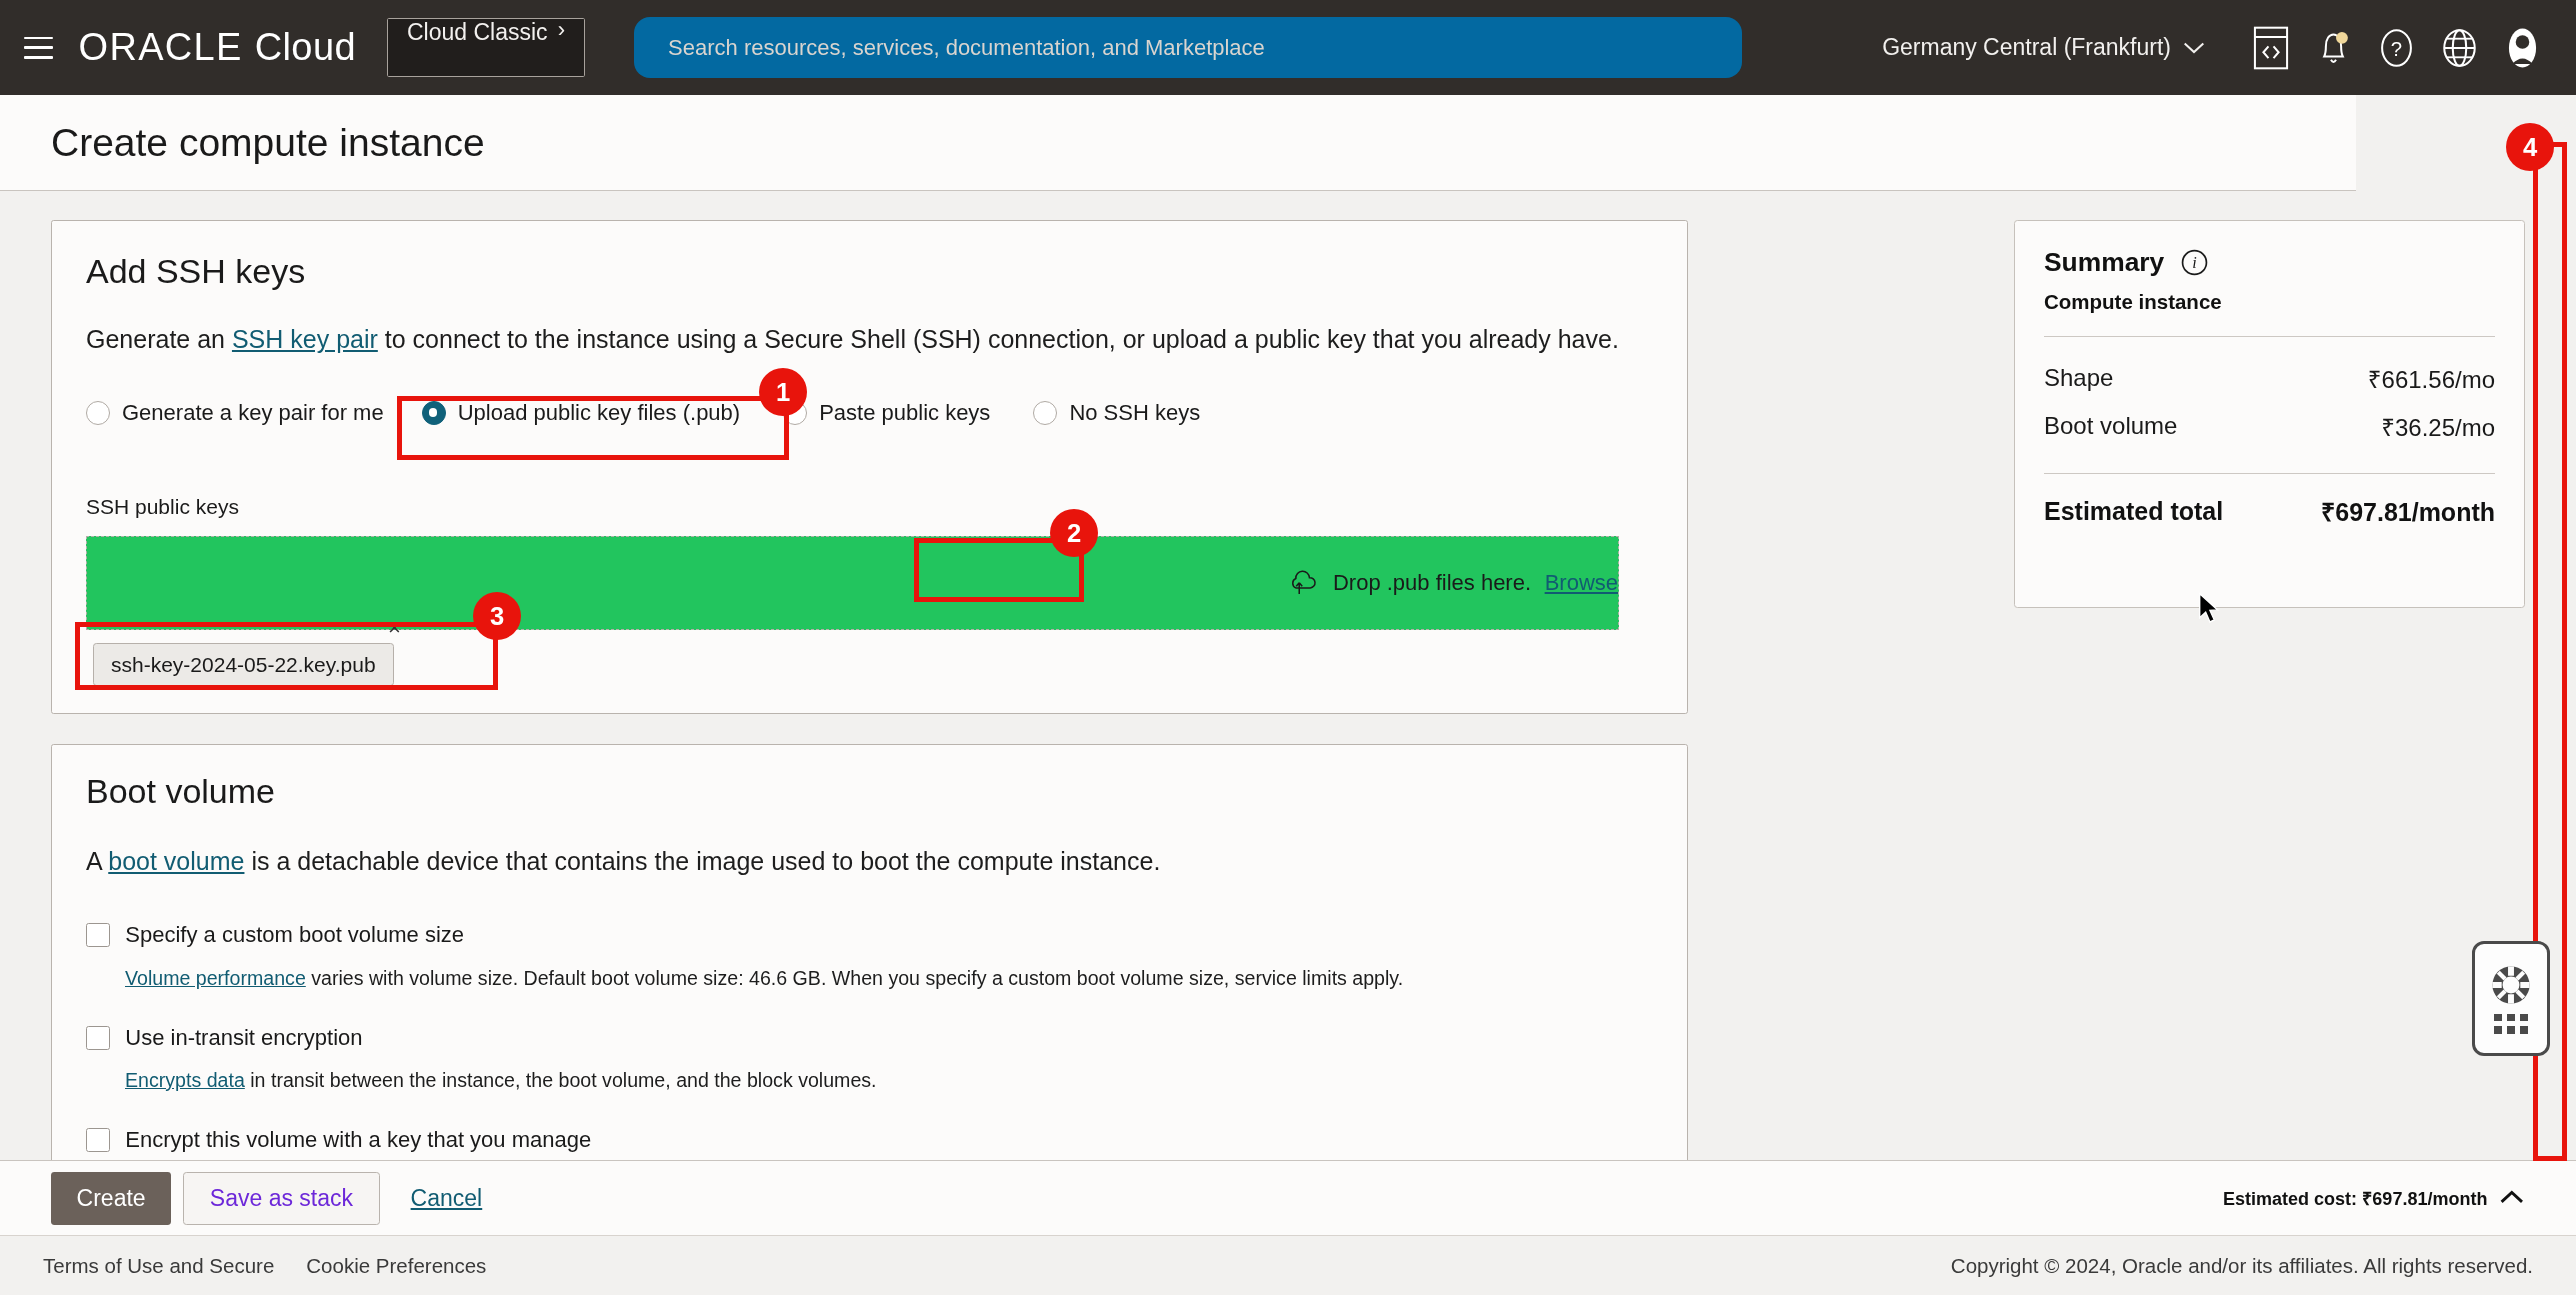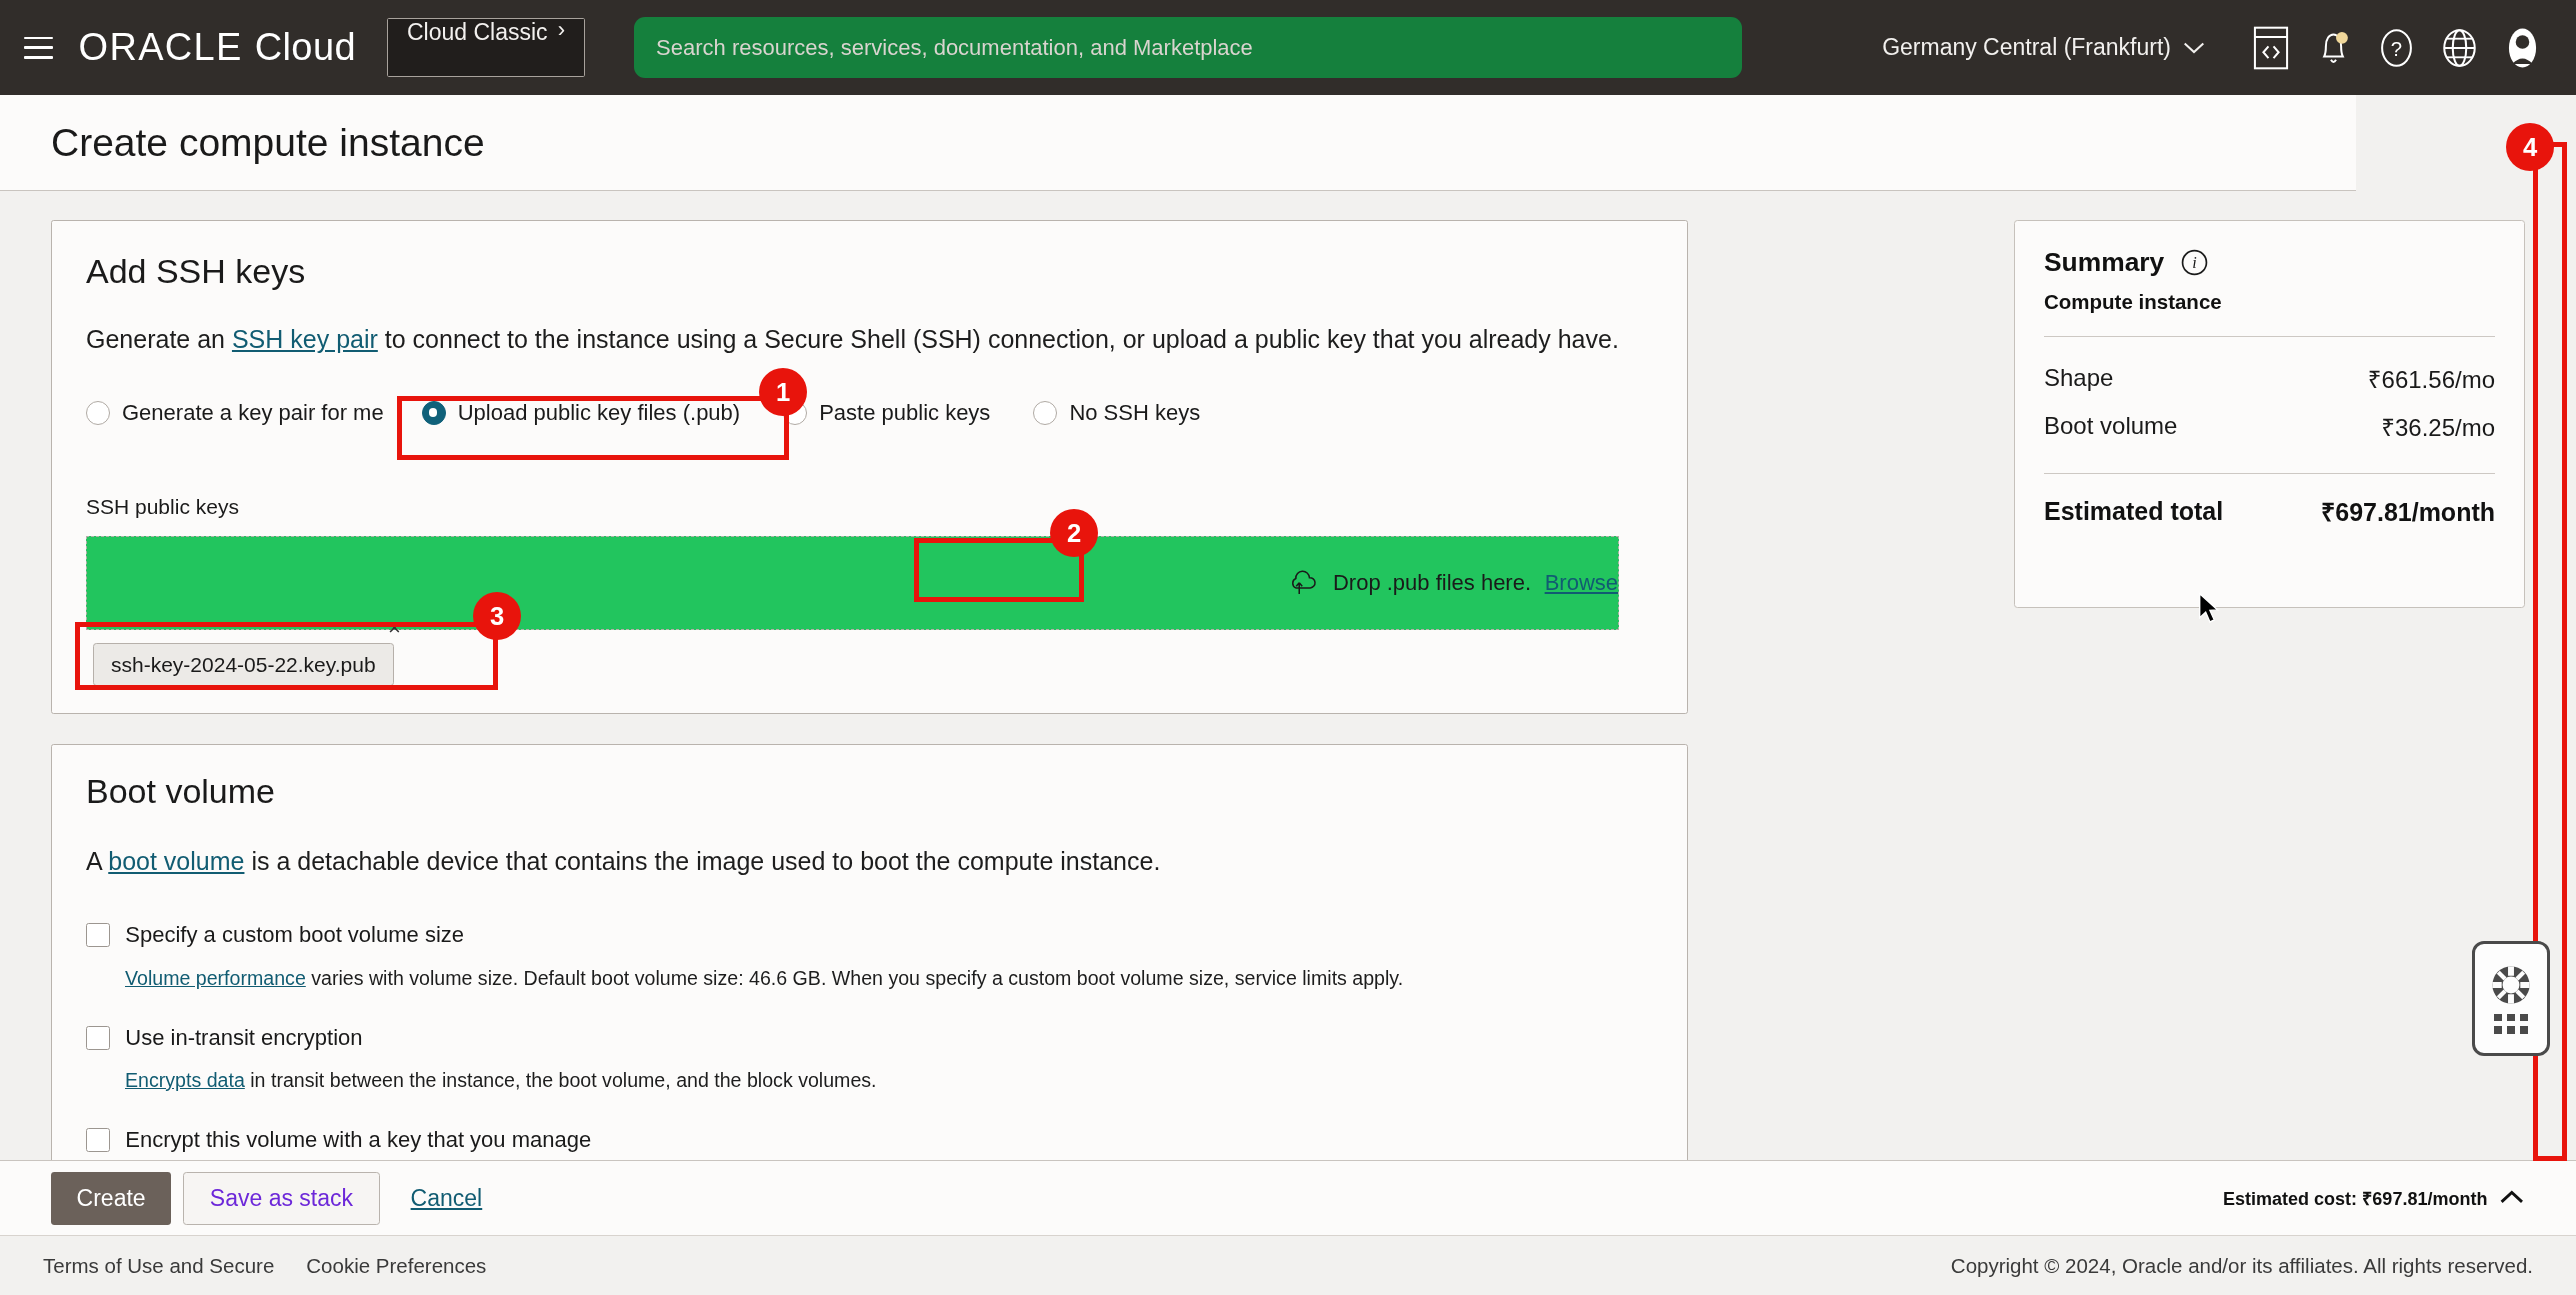--- a/index.html
+++ b/index.html
@@ -30,22 +30,22 @@
   .cloud-classic {
     margin-left: 31px; height: 59px; padding: 0 19px;
     border: 1.3px solid #a8a29c; background: #211e1c; color: #f3f1ef;
     display: flex; align-items: flex-start; gap: 10.2px;
     font-size: 23px; cursor: pointer; border-radius: 1.7px;
   }
   .chev-r { font-size: 22px; line-height: 1; }
 
   .searchbar {
     margin-left: 49px; width: 1108px; height: 61px;
-    background: #15803d; border-radius: 11px;
-    display: flex; align-items: center; padding: 0 22px;
+    background: #0369a1; border-radius: 16px;
+    display: flex; align-items: center; padding: 0 34px;
   }
   .searchbar span { color: #d9d4cf; font-size: 22px; }
 
   .nav-right { margin-left: auto; display: flex; align-items: center; gap: 0px; padding-right: 22px; }
   .region-sel {
     color: #f2f0ee; font-size: 23px; display: flex; align-items: center; gap: 12px;
     cursor: pointer; margin-right: 34px; white-space: nowrap;
   }
   .navicon { width: 63px; height: 63px; display: flex; align-items: center; justify-content: center;
     cursor: pointer; position: relative; }

